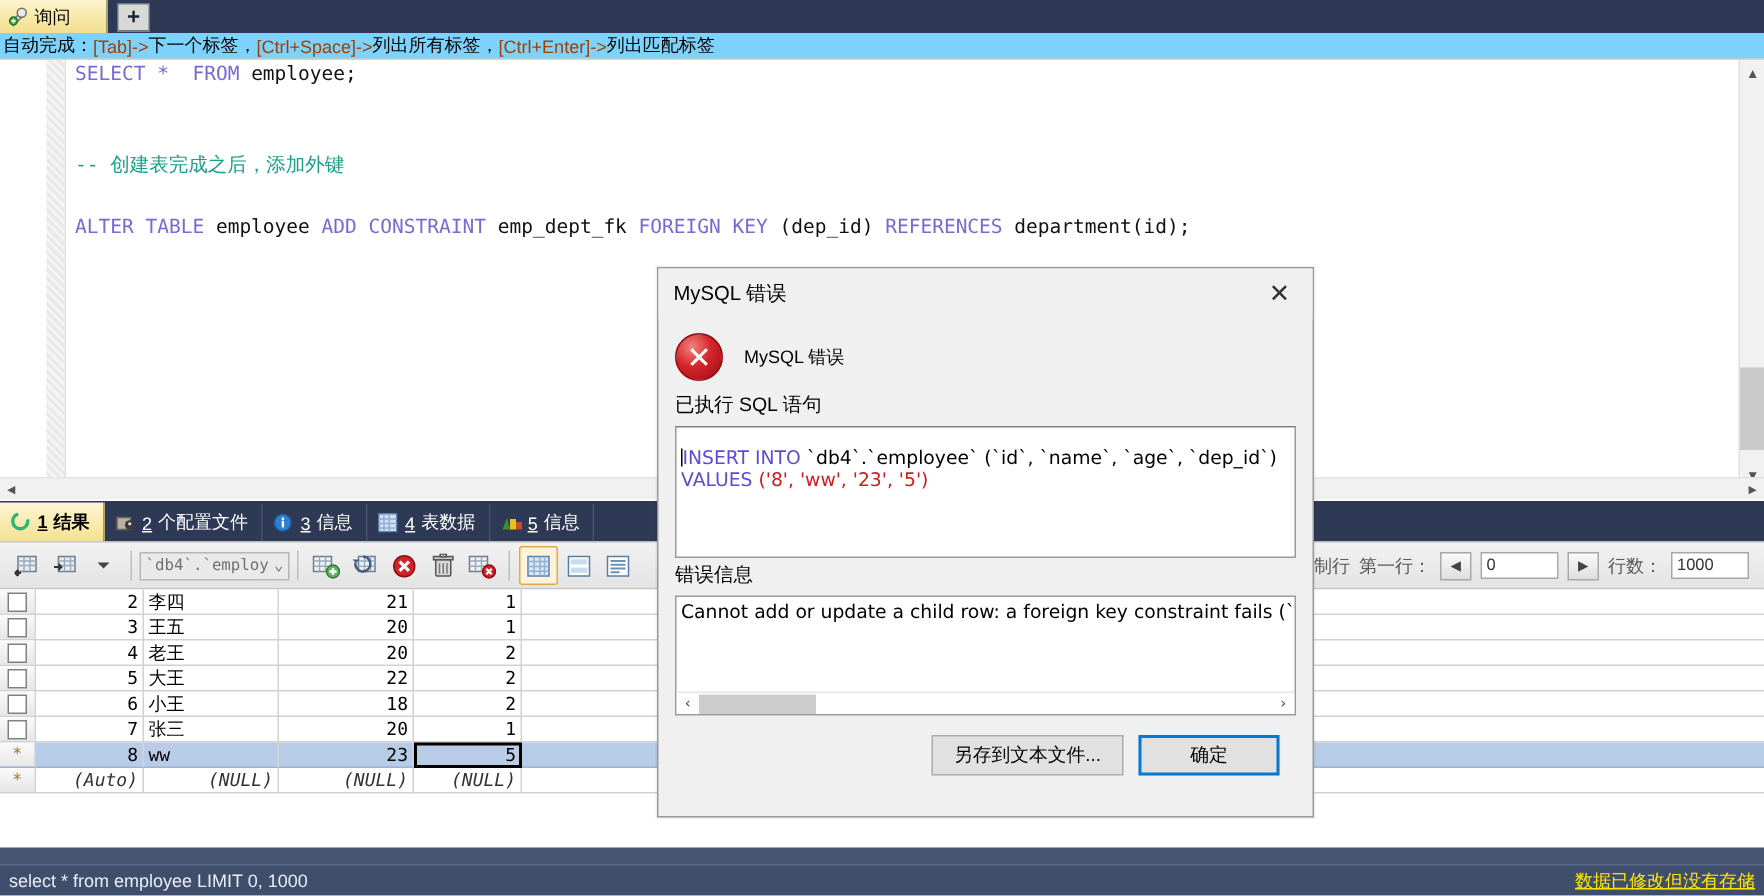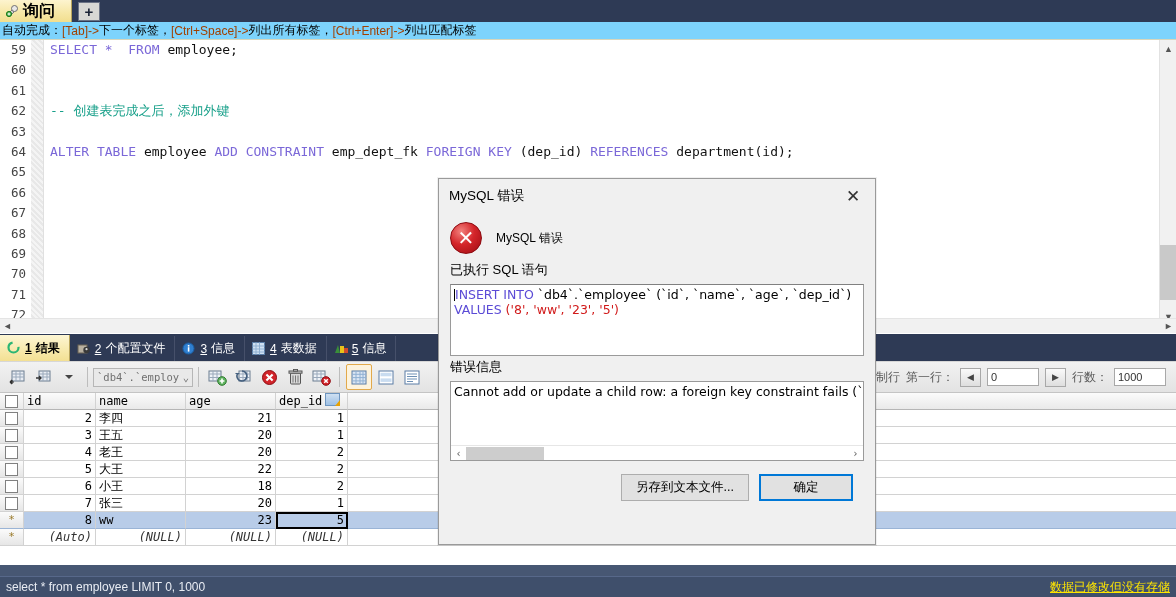--- a/index.html
+++ b/index.html
@@ -19,21 +19,21 @@
     display:flex;align-items:flex-end;
   }
   .qtab{
     height:22px;width:72px;
     background:linear-gradient(to bottom,#fdf4cf 0%,#f7e8a8 55%,#f2de8e 100%);
     border-right:1px solid #b8a55e;
     display:flex;align-items:center;gap:4px;padding-left:5px;
     box-sizing:border-box;
     font-size:12px;font-weight:bold;color:#000;
   }
-  .qtab .lbl{font-weight:bold;font-size:16px;}
+  .qtab .lbl{font-weight:normal;font-size:12px;}
   .newtab{
     width:22px;height:19px;margin-left:6px;margin-bottom:1px;
     background:#d8d8d4;border:1px solid #6b7385;
     display:flex;align-items:center;justify-content:center;
     font-size:15px;line-height:1;color:#1b2436;font-weight:bold;
     box-sizing:border-box;
   }
 
   
   .hintbar{
@@ -227,23 +227,23 @@
     width:30px;height:30px;border-radius:50%;
     background:radial-gradient(circle at 34% 28%,#f2837f 0%,#d4252a 45%,#9d0b12 100%);
     border:1px solid #8d0a10;
     display:flex;align-items:center;justify-content:center;
     color:#fff;font-size:20px;font-weight:bold;line-height:1;
     font-family:"DejaVu Sans",sans-serif;
   }
   .err-label{font-size:12px;color:#000;}
   .sec-label{font-size:13px;color:#000;margin:2px 0 5px 0;}
   .sqlbox{
-    height:72px;background:#fff;border:1px solid #9a9a9a;
+    height:88px;background:#fff;border:1px solid #9a9a9a;
     border-top-color:#808080;box-sizing:border-box;
-    padding:2px 3px;overflow:hidden;
+    padding:12px 3px;overflow:hidden;
     font-family:"DejaVu Sans",sans-serif;font-size:12.5px;
     line-height:15px;white-space:pre;
   }
   .sql-kw{color:#5b4bd6;}
   .sql-id{color:#000;}
   .sql-str{color:#d11a1a;}
   .caret{display:inline-block;width:1px;height:12px;background:#000;vertical-align:-2px;}
   .errno-row{display:flex;align-items:center;margin:10px 0 8px 0;font-size:13px;}
   .errno-row .k{width:78px;}
   .msgbox{
@@ -296,36 +296,20 @@
     <span class="t">自动完成：</span>
     <span class="k">[Tab]-&gt;</span>
     <span class="t"> 下一个标签，</span>
     <span class="k">[Ctrl+Space]-&gt;</span>
     <span class="t"> 列出所有标签，</span>
     <span class="k">[Ctrl+Enter]-&gt;</span>
     <span class="t"> 列出匹配标签</span>
   </div>
 
   <div class="editor">
-    <div class="gutter" id="gutter">
-        <div class="ln">59</div>
-        <div class="ln">60</div>
-        <div class="ln">61</div>
-        <div class="ln">62</div>
-        <div class="ln">63</div>
-        <div class="ln">64</div>
-        <div class="ln">65</div>
-        <div class="ln">66</div>
-        <div class="ln">67</div>
-        <div class="ln">68</div>
-        <div class="ln">69</div>
-        <div class="ln">70</div>
-        <div class="ln">71</div>
-        <div class="ln">72</div>
-      </div>
     <div class="gsep"></div>
     <div class="code" id="code"><div class="line"><span class="kw">SELECT</span><span class="plain"> </span><span class="kw">*</span><span class="plain">  </span><span class="kw">FROM</span><span class="plain"> employee;</span></div><div class="line">&nbsp;</div><div class="line">&nbsp;</div><div class="line"><span class="cmt">-- 创建表完成之后，添加外键</span></div><div class="line">&nbsp;</div><div class="line"><span class="kw">ALTER</span><span class="plain"> </span><span class="kw">TABLE</span><span class="plain"> employee </span><span class="kw">ADD</span><span class="plain"> </span><span class="kw">CONSTRAINT</span><span class="plain"> emp_dept_fk </span><span class="kw">FOREIGN</span><span class="plain"> </span><span class="kw">KEY</span><span class="plain"> (dep_id) </span><span class="kw">REFERENCES</span><span class="plain"> department(id);</span></div><div class="line">&nbsp;</div><div class="line">&nbsp;</div><div class="line">&nbsp;</div><div class="line">&nbsp;</div><div class="line">&nbsp;</div><div class="line">&nbsp;</div><div class="line">&nbsp;</div><div class="line">&nbsp;</div></div>
   </div>
 
   <div class="vscroll">
     <div class="arr">▲</div>
     <div class="thumb"></div>
     <div class="arr" style="position:absolute;bottom:0;left:0;">▼</div>
   </div>
 
@@ -470,30 +454,20 @@
       <span>第一行：</span>
       <span class="navbtn">◀</span>
       <span class="numin">0</span>
       <span class="navbtn">▶</span>
       <span>行数：</span>
       <span class="numin">1000</span>
     </div>
   </div>
 
   <div class="grid" id="grid">
-      <div class="grow hdr">
-        <div class="gcell c-sel">
-          <span class="cbox"></span>
-        </div>
-        <div class="gcell c-id" style="text-align: left;">id</div>
-        <div class="gcell c-name" style="text-align: left;">name</div>
-        <div class="gcell c-age" style="text-align: left;">age</div>
-        <div class="gcell c-dep" style="text-align: left;">dep_id<span class="filtericon"></span></div>
-        <div class="gcell c-rest"></div>
-      </div>
       <div class="grow">
         <div class="gcell c-sel">
           <span class="cbox"></span>
         </div>
         <div class="gcell c-id">2</div>
         <div class="gcell c-name">李四</div>
         <div class="gcell c-age">21</div>
         <div class="gcell c-dep">1</div>
         <div class="gcell c-rest"></div>
       </div>

